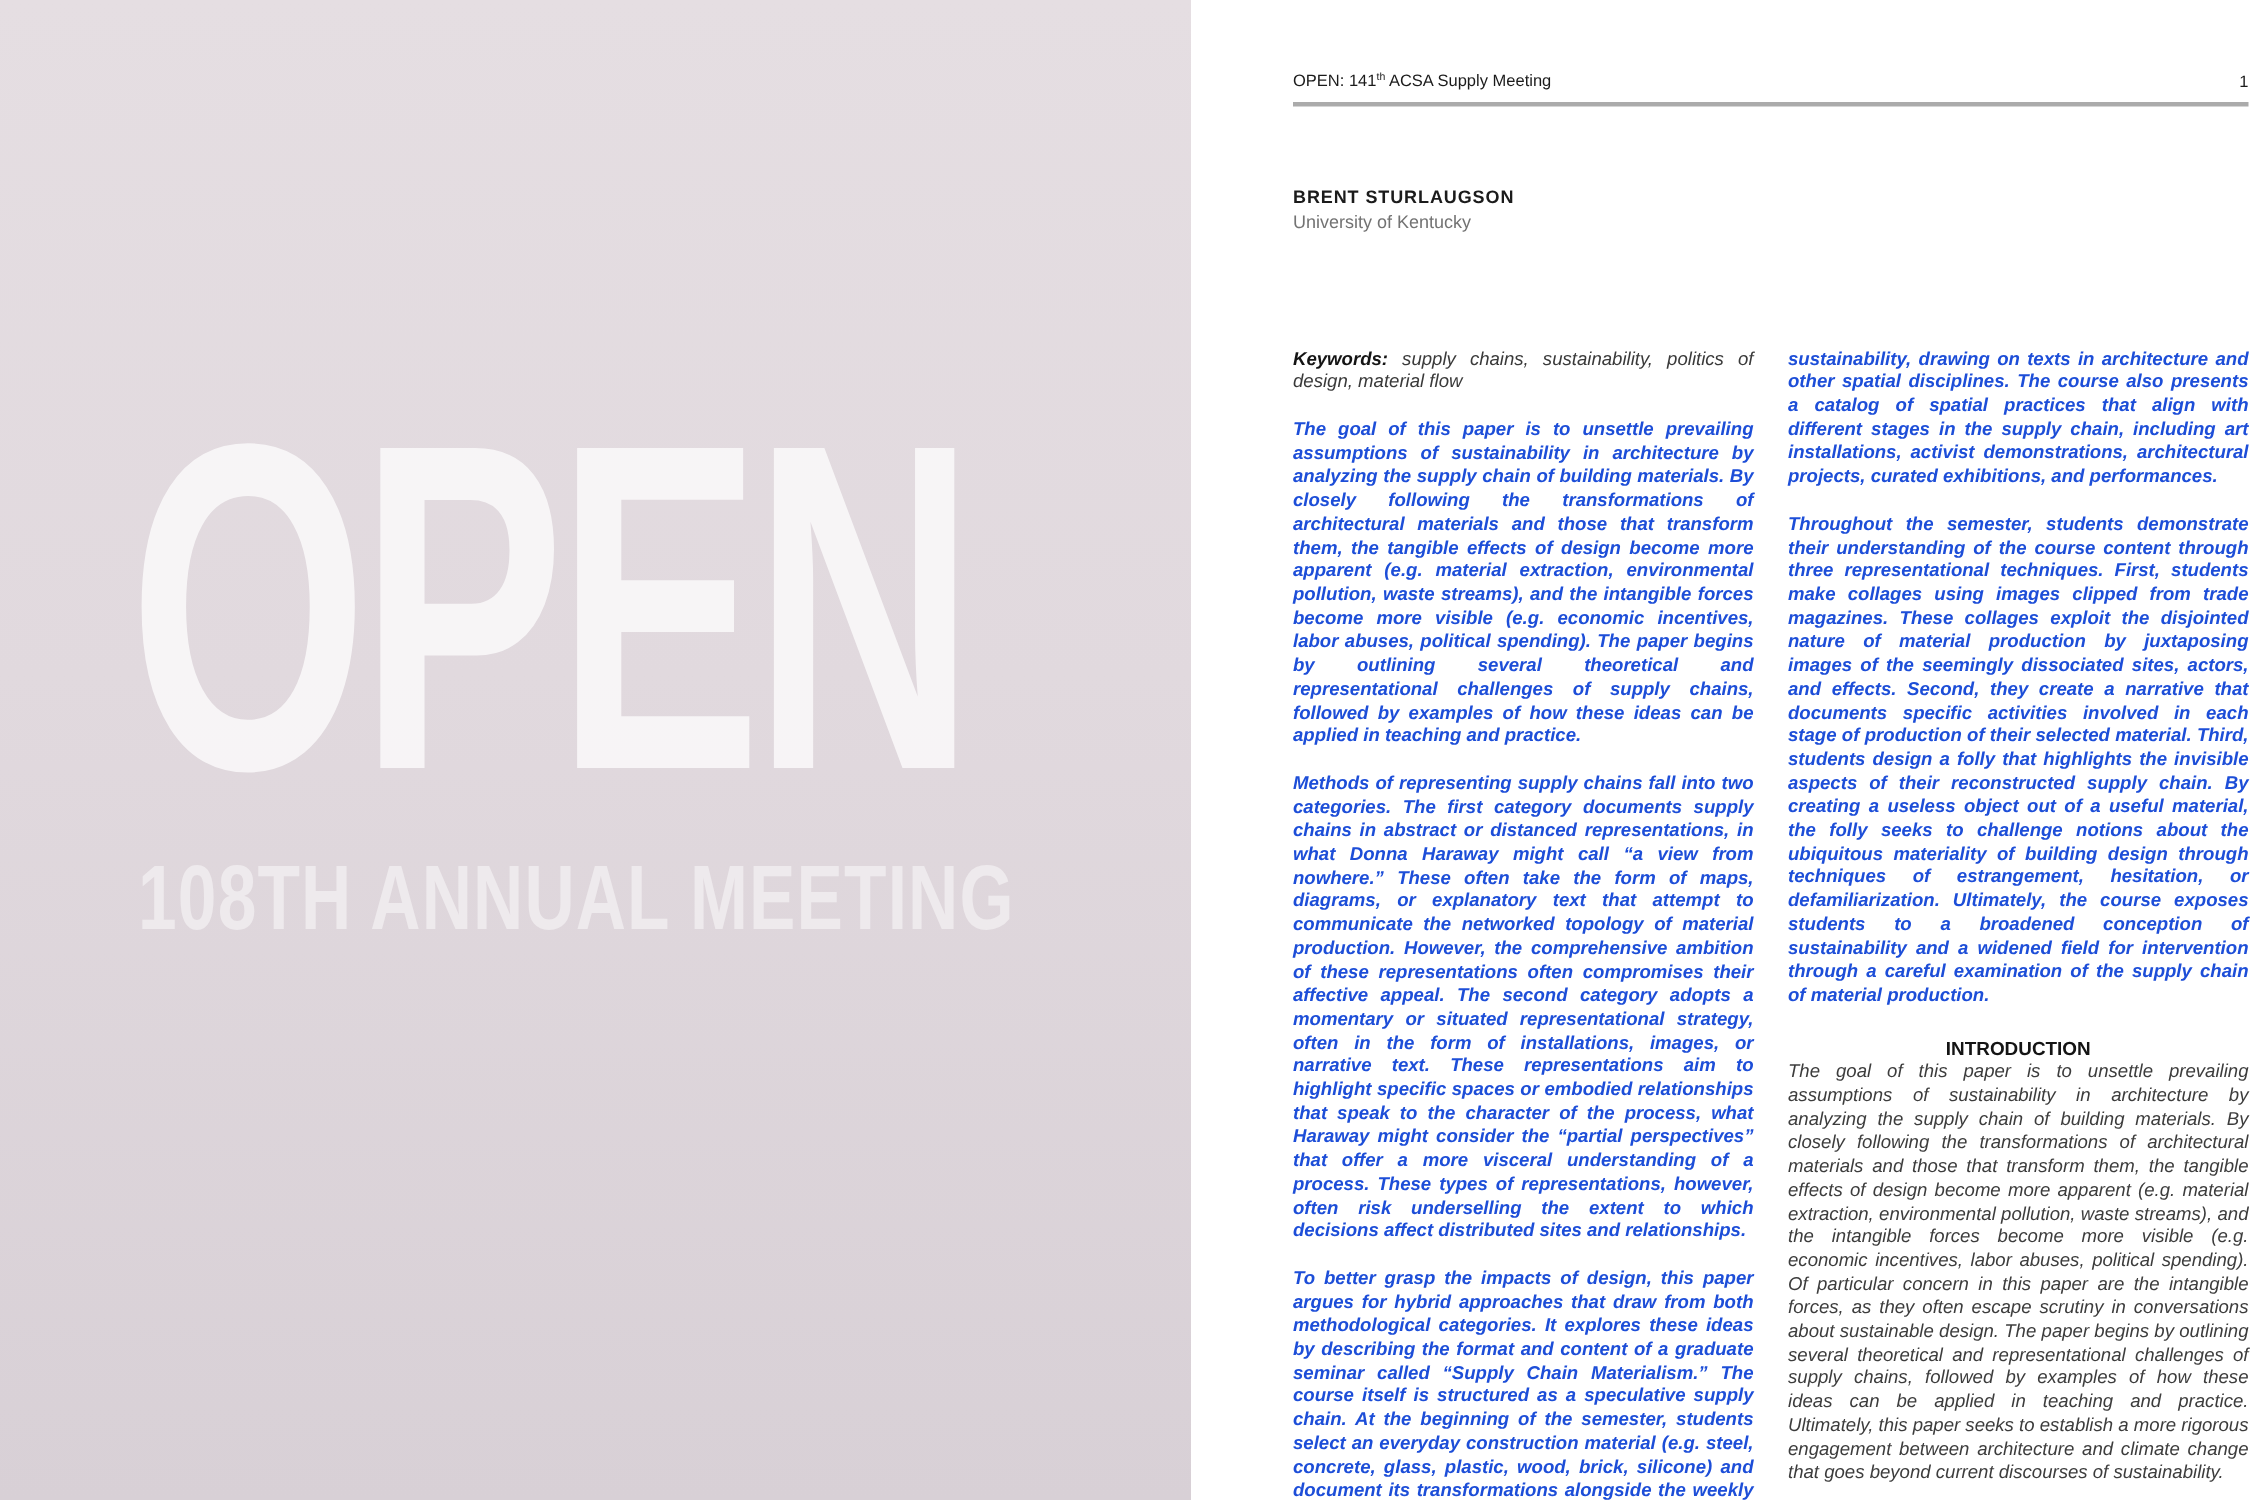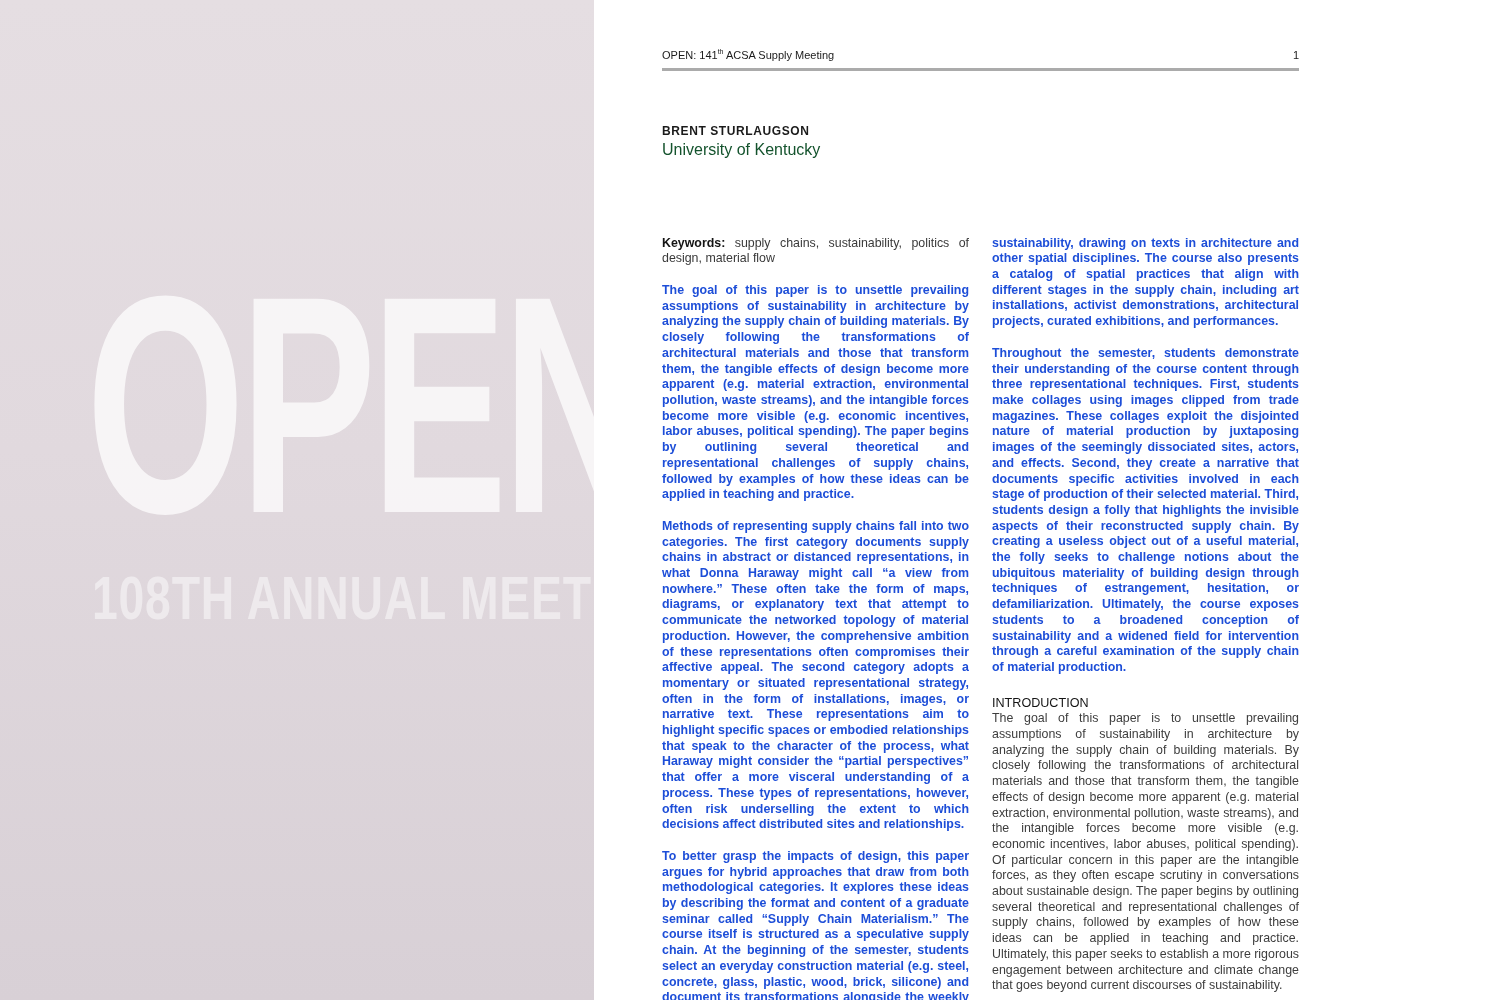--- a/index.html
+++ b/index.html
@@ -8,21 +8,21 @@
     width: 1500px; height: 1000px;
     font-family: "Liberation Sans", sans-serif;
     background: #ffffff;
     overflow: hidden;
   }
   .spread { display: flex; width: 1500px; height: 1000px; }
 
   
   .left-page {
     position: relative;
-    width: 594px; height: 1000px;
+    width: 794px; height: 1000px;
     background: linear-gradient(180deg, #e5dee2 0%, #e1d9de 45%, #d8d0d6 100%);
     overflow: hidden;
     flex: none;
   }
   .wm-open {
     position: absolute; left: 86px; top: 250px;
     font-size: 310px; font-weight: bold; line-height: 1;
     letter-spacing: -8px;
     color: rgba(255,255,255,0.72);
     transform: scaleX(0.66);
@@ -57,35 +57,35 @@
 
   .paper-title {
     margin-top: 45px;
     font-size: 21px; font-weight: bold; color: #0f0f0f;
     letter-spacing: -0.2px;
   }
   .author-block { margin-top: 53px; }
   .author-name {
     font-size: 12px; font-weight: bold; letter-spacing: 0.6px; color: #1b1b1b;
   }
-  .author-affiliation { font-size: 16px; margin-top: 3px; color: #14532d; }
+  .author-affiliation { font-size: 12px; margin-top: 3px; color: #737373; }
 
   .columns { display: flex; gap: 23px; margin-top: 77px; }
   .col {
     width: 307px; flex: none;
     font-size: 12.4px; line-height: 15.7px;
     text-align: justify;
   }
-  .col p { margin: 0 0 16px 0; }
+  .col p { margin: 0 0 16px 0; font-style: italic; }
   .abs { font-weight: bold; color: #1d4ed8; }
   .kw { font-weight: normal; color: #3a3a3a; }
   .kw .kw-label { font-weight: bold; color: #141414; }
   .section-heading {
-    font-weight: normal; font-size: 12.6px; color: #141414;
-    margin: 5px 0 0 0; padding-top: 4px; text-align: left;
+    font-weight: bold; font-size: 12.6px; color: #141414;
+    margin: 5px 0 0 0; padding-top: 4px; text-align: center;
   }
   .intro { font-weight: normal; color: #3d3d3d; margin-top: 2px; }
 </style>
 </head>
 <body>
 
 <div class="spread">
 
   <div class="left-page">
     <div class="wm-open">OPEN</div>

